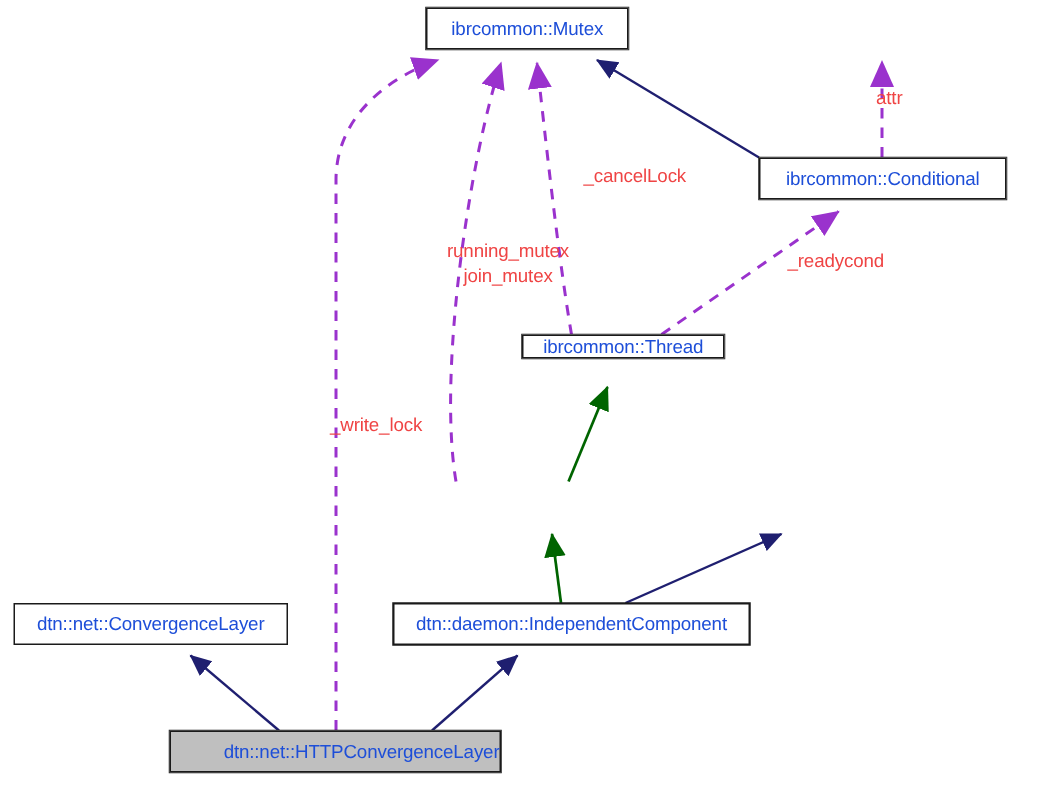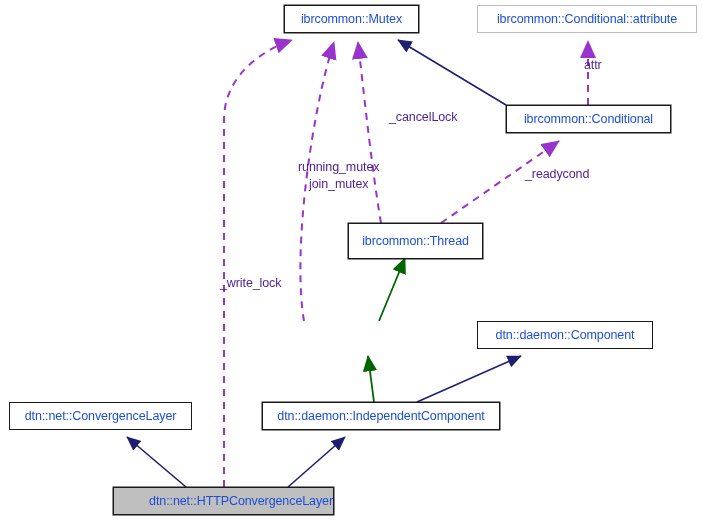--- a/index.html
+++ b/index.html
@@ -43,21 +43,21 @@
     border: 1px solid #bdbdbd;
   }
   .node-box.highlight {
     background: #bfbfbf;
     border: 1.5px solid #1a1a1a;
     box-shadow: 0 0 0 0.5px #1a1a1a;
   }
   .edge-label {
     position: absolute;
     font-size: 12.5px;
-    color: #4c1d95;
+    color: #ef4444;
     white-space: nowrap;
     letter-spacing: -0.1px;
   }
 </style>
 </head>
 <body>
 
 <div id="diagram-root">
 
   <svg class="diagram-canvas" viewBox="0 0 703 523" xmlns="http://www.w3.org/2000/svg">
@@ -93,36 +93,30 @@
 
     <line x1="379" y1="321" x2="405" y2="258" stroke="#006400" stroke-width="1.8" marker-end="url(#arrow-green)"></line>
 
     <line x1="374" y1="402" x2="368" y2="356" stroke="#006400" stroke-width="1.8" marker-end="url(#arrow-green)"></line>
   </svg>
 
   <div class="node-box thick" style="left:284px; top:5px; width:135px; height:28px;">
     <span>ibrcommon::Mutex</span>
   </div>
 
-  <div class="node-box faint" style="left:477px; top:5px; width:220px; height:28px;">
-    <span>ibrcommon::Conditional::attribute</span>
-  </div>
 
   <div class="node-box thick" style="left:506px; top:105px; width:165px; height:28px;">
     <span>ibrcommon::Conditional</span>
   </div>
 
-  <div class="node-box thick" style="left:348px; top:223px; width:135px; height:36px;">
+  <div class="node-box thick" style="left:348px; top:223px; width:135px; height:16px;">
     <span>ibrcommon::Thread</span>
   </div>
 
 
-  <div class="node-box" style="left:477px; top:321px; width:176px; height:28px;">
-    <span>dtn::daemon::Component</span>
-  </div>
 
   <div class="node-box" style="left:9px; top:402px; width:183px; height:28px;">
     <span>dtn::net::ConvergenceLayer</span>
   </div>
 
   <div class="node-box thick" style="left:262px; top:402px; width:238px; height:28px;">
     <span>dtn::daemon::IndependentComponent</span>
   </div>
 
   <div class="node-box highlight" style="left:113px; top:487px; width:221px; height:28px;justify-content:flex-end;">

